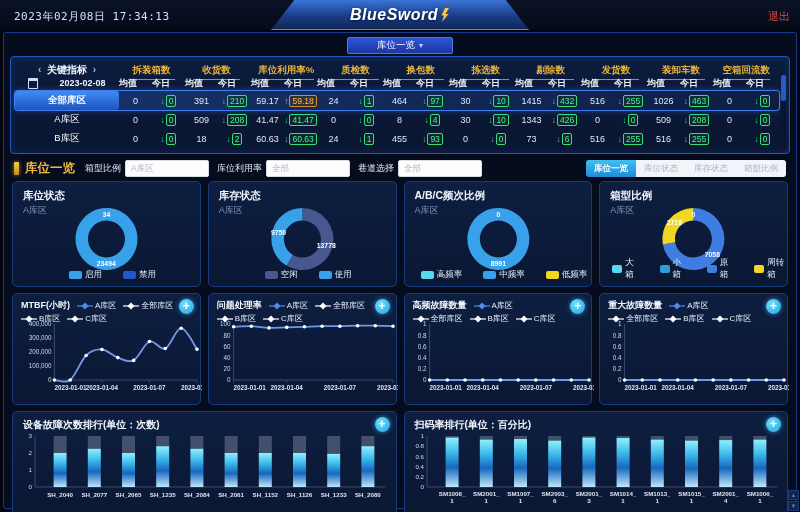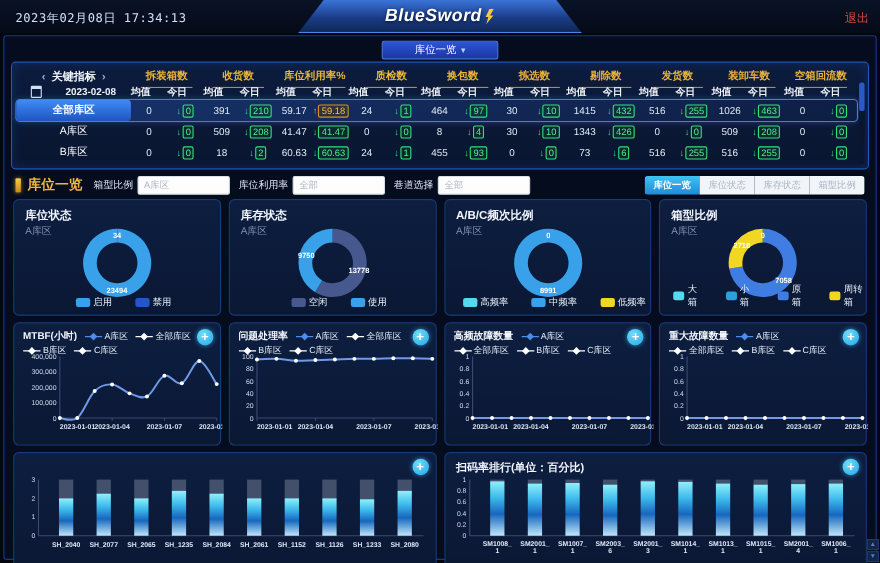--- a/index.html
+++ b/index.html
@@ -770,20 +770,21 @@
             <circle cx="109.15555555555557" cy="62" r="1.8" fill="#ffffff"></circle>
             <circle cx="126.86666666666667" cy="62" r="1.8" fill="#ffffff"></circle>
             <circle cx="144.57777777777778" cy="62" r="1.8" fill="#ffffff"></circle>
             <circle cx="162.2888888888889" cy="62" r="1.8" fill="#ffffff"></circle>
             <circle cx="180" cy="62" r="1.8" fill="#ffffff"></circle>
           </svg>
         </div>
       </div>
     <div class="row2 bar-row-h" id="bar-row">
         <div class="panel">
+          <div class="bp-title">设备故障次数排行(单位：次数)</div>
           <div class="plus">+</div>
           <svg class="chart-svg" width="372" height="82" viewBox="0 0 372 82">
             <defs>
               <linearGradient id="grad-device-fault-rank" x1="0" y1="0" x2="0" y2="1">
                 <stop offset="0%" stop-color="#8ff0fb"></stop>
                 <stop offset="30%" stop-color="#3dbaec"></stop>
                 <stop offset="60%" stop-color="#1767be"></stop>
                 <stop offset="100%" stop-color="#bfe7fa"></stop>
               </linearGradient>
             </defs>

